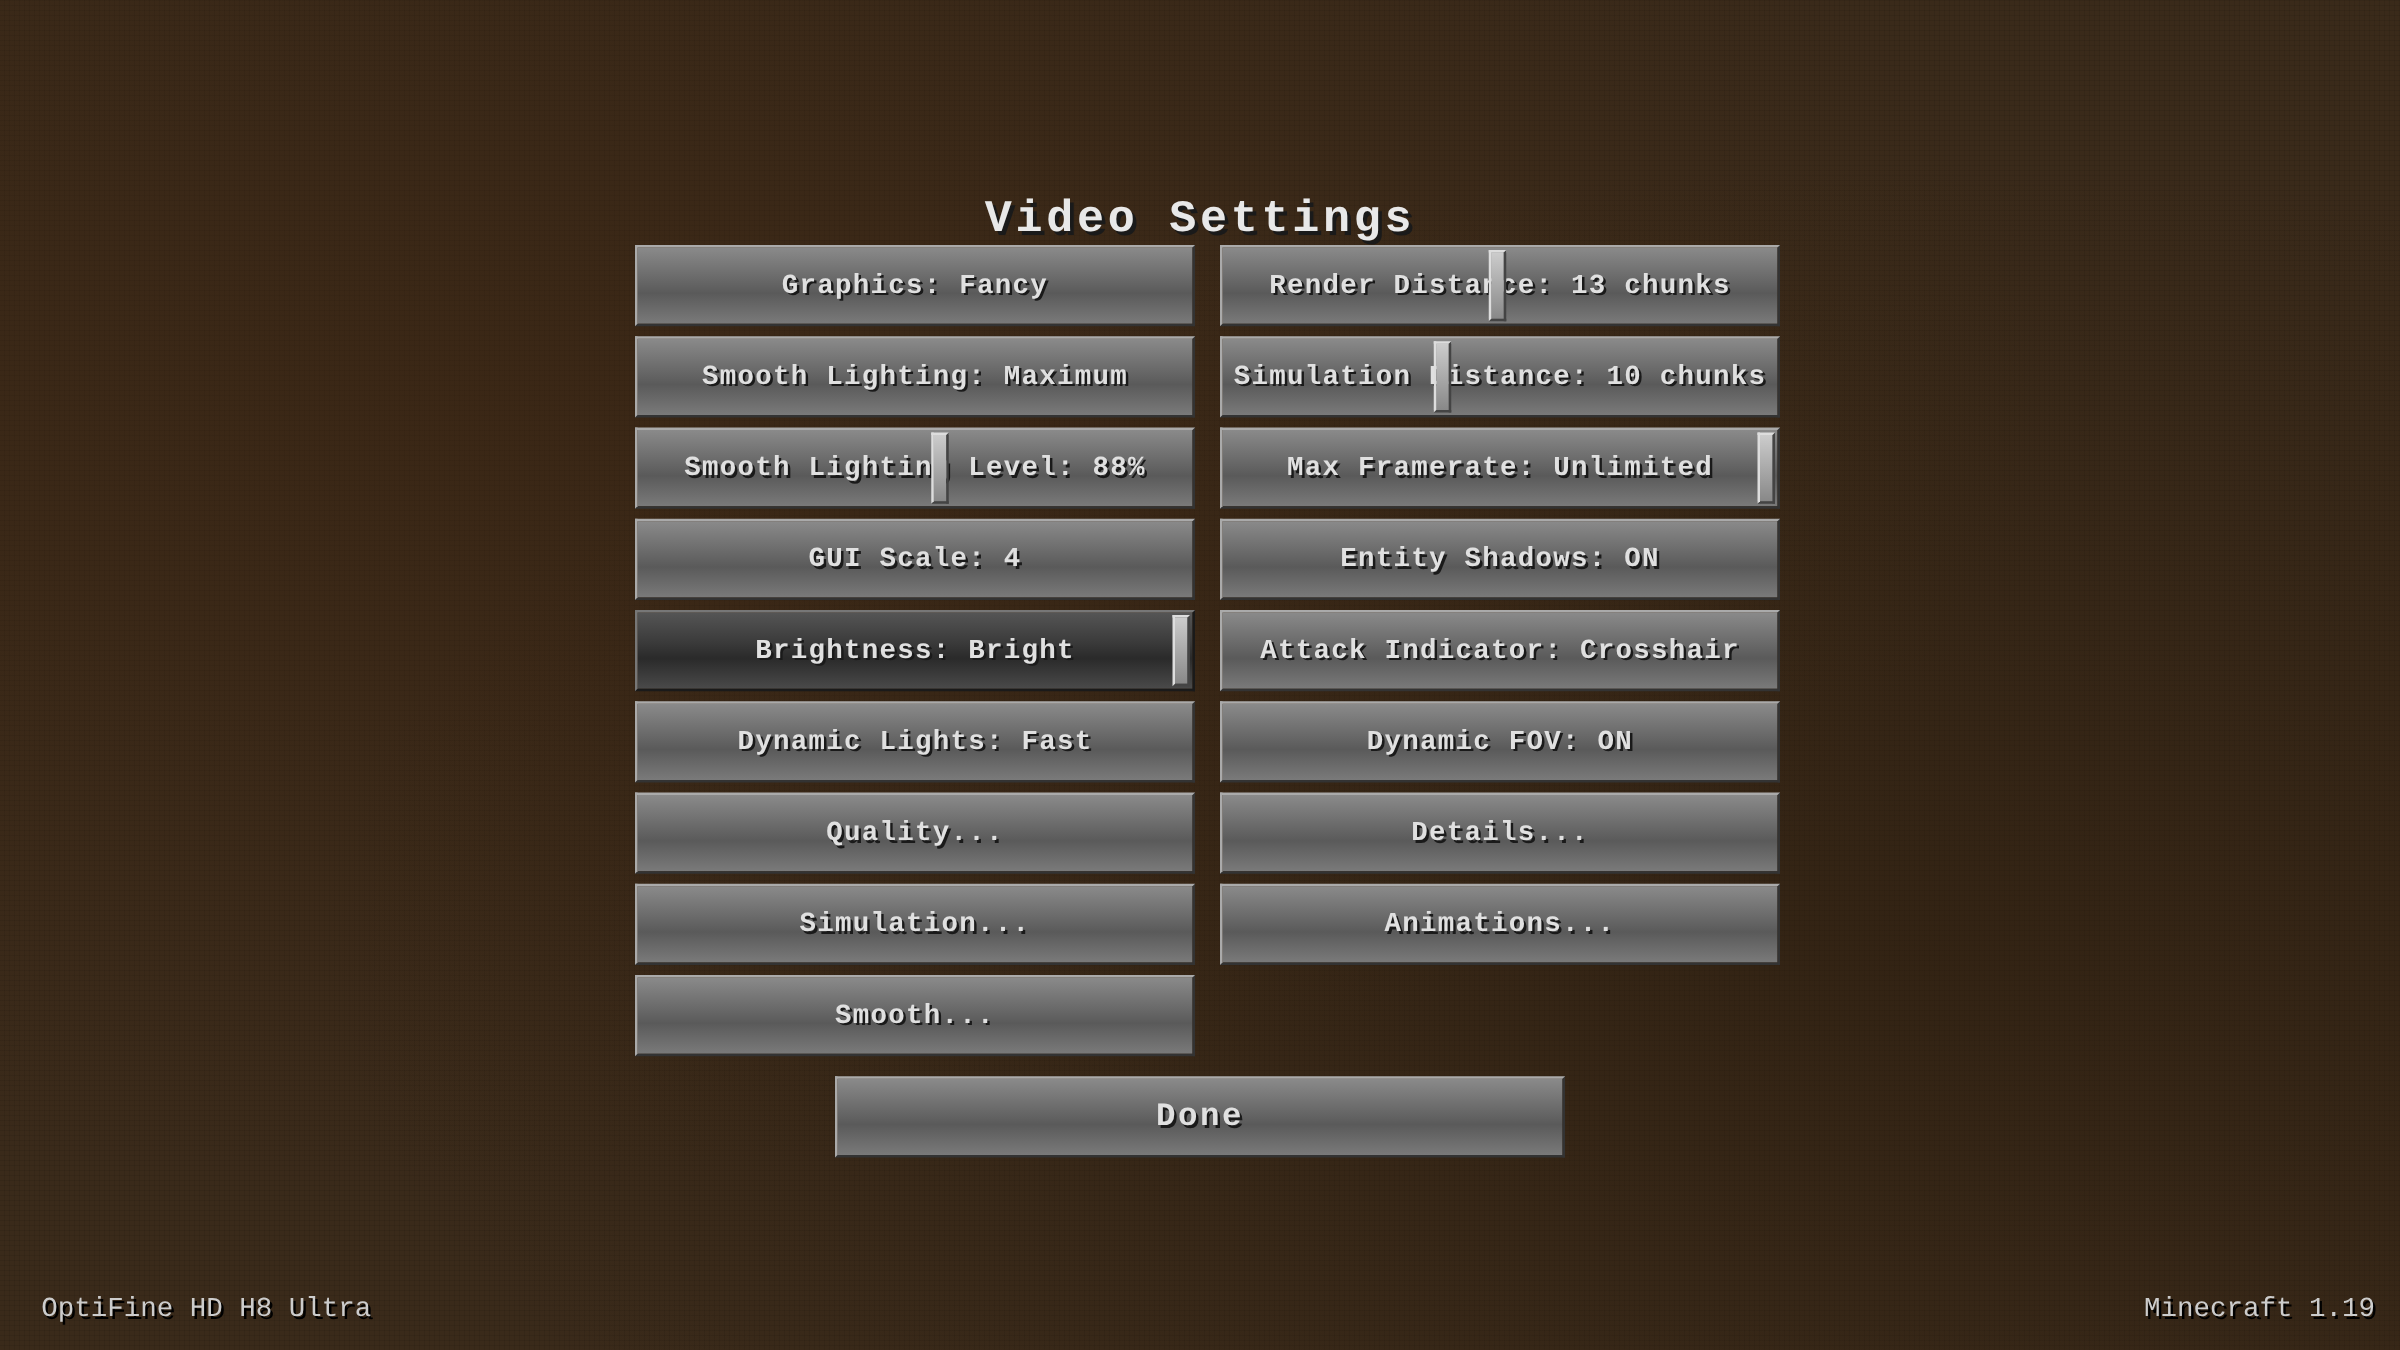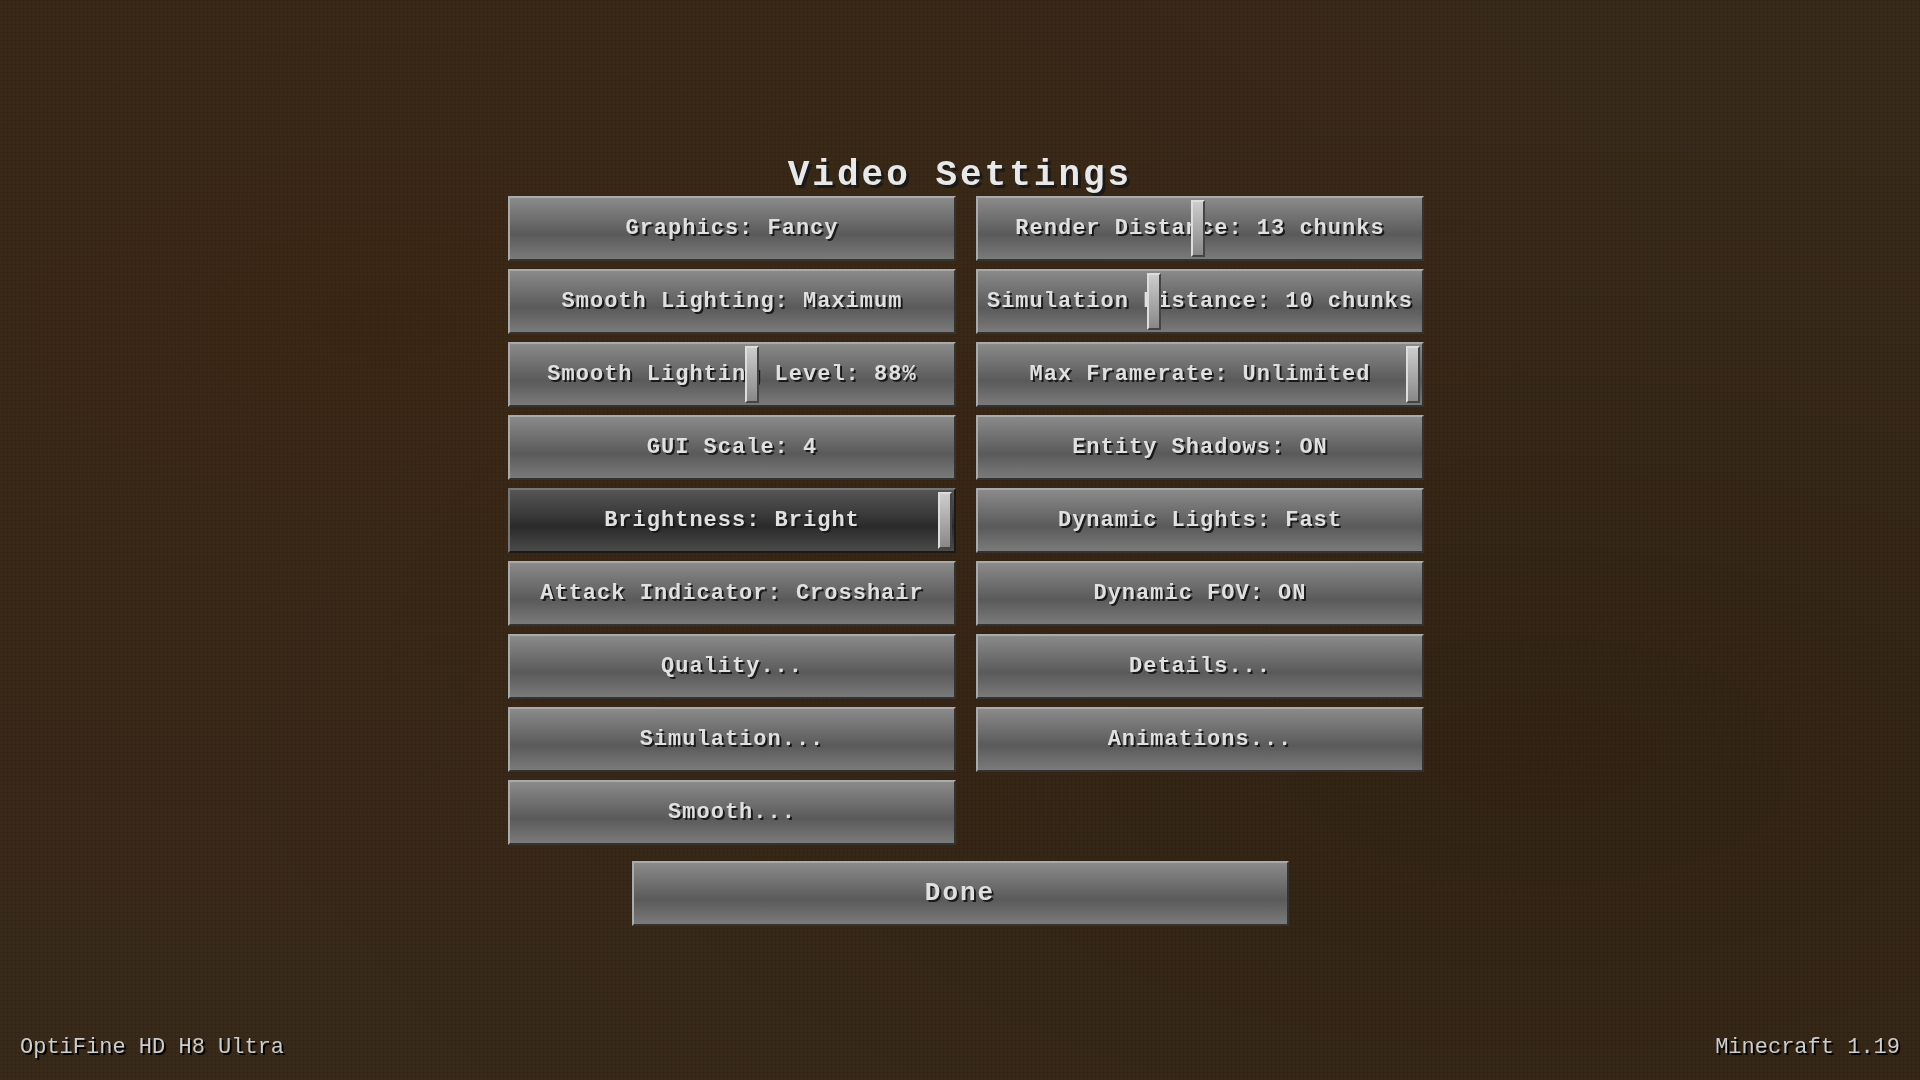--- a/index.html
+++ b/index.html
@@ -169,41 +169,41 @@
       border-right: 2px solid #444444;
       border-bottom: 2px solid #444444;
     }
 
     .done-btn-wrapper {
       z-index: 1;
       margin-top: 4px;
     }
 
     .done-btn {
-      width: 657px;
+      width: 584px;
       height: 65px;
       background: linear-gradient(to bottom, #8a8a8a 0%, #6a6a6a 40%, #5a5a5a 60%, #7a7a7a 100%);
       color: #e0e0e0;
       border-top: 2px solid #aaaaaa;
       border-left: 2px solid #aaaaaa;
       border-right: 2px solid #333333;
       border-bottom: 2px solid #333333;
       font-family: 'Courier New', monospace;
       font-size: 26px;
       font-weight: bold;
       letter-spacing: 2px;
       text-shadow: 2px 2px 0px #1a1a1a;
       cursor: pointer;
       color: #e0e0e0;
     }
 
     .footer-left {
       position: absolute;
       bottom: 20px;
-      left: 20px;
+      left: 33px;
       color: #cccccc;
       font-size: 22px;
       font-family: 'Courier New', monospace;
       text-shadow: 2px 2px 0px #000;
       z-index: 1;
     }
 
     .footer-right {
       position: absolute;
       bottom: 20px;
@@ -257,25 +257,25 @@
   <button class="btn btn-normal">
     <span>Entity Shadows: ON</span>
   </button>
 
   <button class="btn btn-dark btn-slider">
     <span>Brightness: Bright</span>
     <div class="brightness-slider"></div>
   </button>
 
   <button class="btn btn-normal">
+    <span>Attack Indicator: Crosshair</span>
+  </button>
+
+  <button class="btn btn-normal">
     <span>Dynamic Lights: Fast</span>
-  </button>
-
-  <button class="btn btn-normal">
-    <span>Attack Indicator: Crosshair</span>
   </button>
 
   <button class="btn btn-normal">
     <span>Dynamic FOV: ON</span>
   </button>
 
 
   <button class="btn btn-normal">
     <span>Quality...</span>
   </button>

